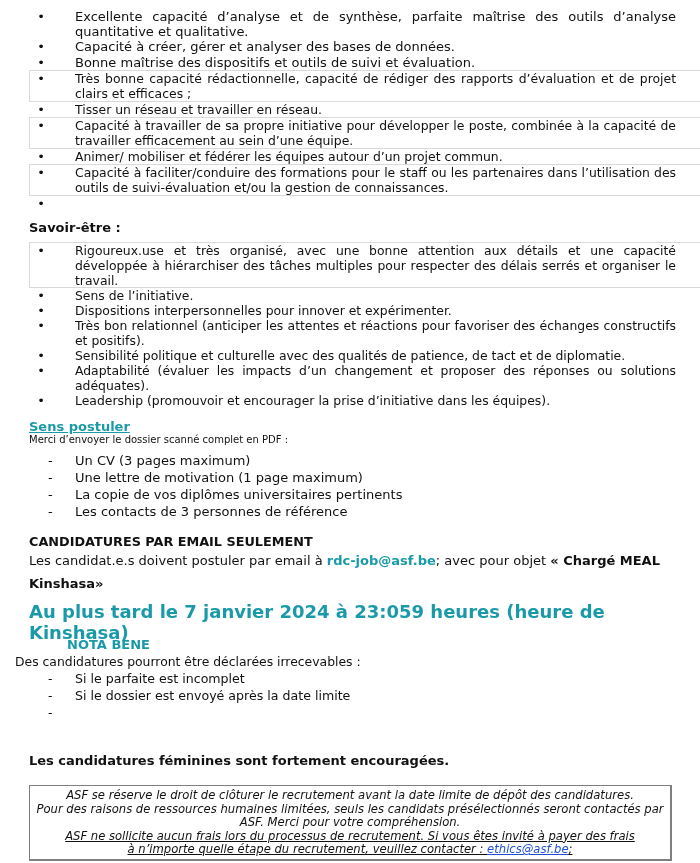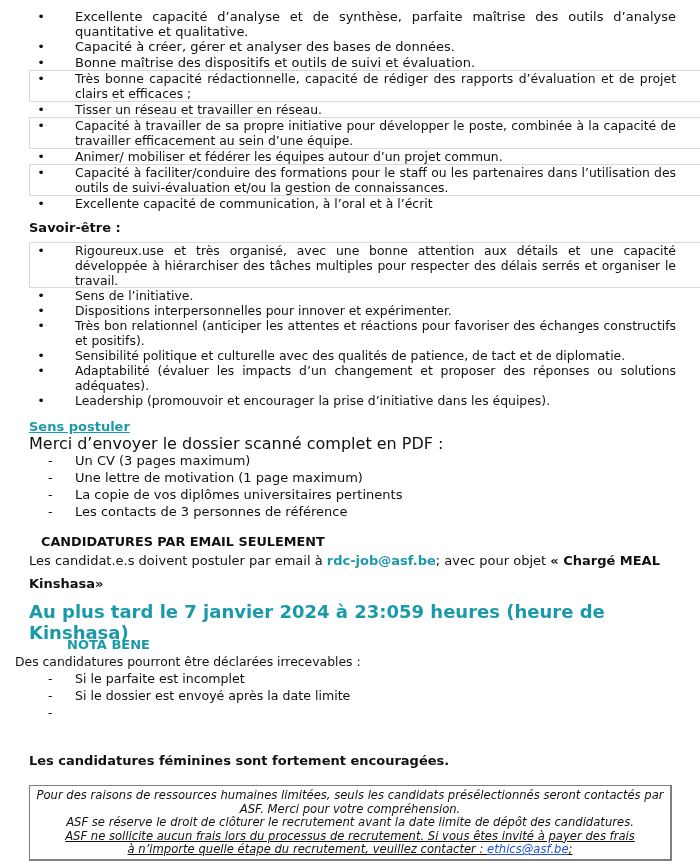--- a/index.html
+++ b/index.html
@@ -50,60 +50,60 @@
 
   <div class="bul-list" style="position:absolute; top:9px; left:0; width:700px;">
     <div class="bul-item" style="height:30px;"><span class="bullet">•</span><span>Excellente capacité d’analyse et de synthèse, parfaite maîtrise des outils d’analyse quantitative et qualitative.</span></div>
     <div class="bul-item" style="height:16px;"><span class="bullet">•</span><span>Capacité à créer, gérer et analyser des bases de données.</span></div>
     <div class="bul-item" style="height:15px;"><span class="bullet">•</span><span>Bonne maîtrise des dispositifs et outils de suivi et évaluation.</span></div>
     <div class="bul-item boxed tight" style="height:30px;"><span class="bullet">•</span><span>Très bonne capacité rédactionnelle, capacité de rédiger des rapports d’évaluation et de projet clairs et efficaces ;</span></div>
     <div class="bul-item tight" style="height:15px;"><span class="bullet">•</span><span>Tisser un réseau et travailler en réseau.</span></div>
     <div class="bul-item boxed tight" style="height:30px;"><span class="bullet">•</span><span>Capacité à travailler de sa propre initiative pour développer le poste, combinée à la capacité de travailler efficacement au sein d’une équipe.</span></div>
     <div class="bul-item tight" style="height:15px;"><span class="bullet">•</span><span>Animer/ mobiliser et fédérer les équipes autour d’un projet commun.</span></div>
     <div class="bul-item boxed tight" style="height:30px;"><span class="bullet">•</span><span>Capacité à faciliter/conduire des formations pour le staff ou les partenaires dans l’utilisation des outils de suivi-évaluation et/ou la gestion de connaissances.</span></div>
-    <div class="bul-item tight" style="height:15px;"><span class="bullet">•</span><span>Excellente capacité de communication, à l’oral et à l’écrit</span></div>
+    <div class="bul-item tight" style="height:15px;"><span class="bullet">•</span></div>
   </div>
 
   <div class="heading-bold" style="top:220px;">Savoir-être :</div>
 
   <div class="bul-list" style="position:absolute; top:242px; left:0; width:700px;">
     <div class="bul-item boxed tight" style="height:44px;"><span class="bullet">•</span><span>Rigoureux.use et très organisé, avec une bonne attention aux détails et une capacité développée à hiérarchiser des tâches multiples pour respecter des délais serrés et organiser le travail.</span></div>
     <div class="bul-item tight" style="height:15px;"><span class="bullet">•</span><span>Sens de l’initiative.</span></div>
     <div class="bul-item tight" style="height:15px;"><span class="bullet">•</span><span>Dispositions interpersonnelles pour innover et expérimenter.</span></div>
     <div class="bul-item tight" style="height:30px;"><span class="bullet">•</span><span>Très bon relationnel (anticiper les attentes et réactions pour favoriser des échanges constructifs et positifs).</span></div>
     <div class="bul-item tight" style="height:15px;"><span class="bullet">•</span><span>Sensibilité politique et culturelle avec des qualités de patience, de tact et de diplomatie.</span></div>
     <div class="bul-item tight" style="height:30px;"><span class="bullet">•</span><span>Adaptabilité (évaluer les impacts d’un changement et proposer des réponses ou solutions adéquates).</span></div>
     <div class="bul-item tight" style="height:15px;"><span class="bullet">•</span><span>Leadership (promouvoir et encourager la prise d’initiative dans les équipes).</span></div>
   </div>
 
   <div class="link-teal" style="position:absolute; left:29px; top:419px; font-size:13px;">Sens postuler</div>
-  <div style="position:absolute; left:29px; top:434px; font-size:16px;">Merci d’envoyer le dossier scanné complet en PDF :</div>
+  <div style="position:absolute; left:29px; top:434px; font-size:10px;">Merci d’envoyer le dossier scanné complet en PDF :</div>
   <div class="dash-list" style="position:absolute; top:452px; left:0; width:700px;">
     <div class="dash-item"><span class="dash">-</span><span>Un CV (3 pages maximum)</span></div>
     <div class="dash-item"><span class="dash">-</span><span>Une lettre de motivation (1 page maximum)</span></div>
     <div class="dash-item"><span class="dash">-</span><span>La copie de vos diplômes universitaires pertinents</span></div>
     <div class="dash-item"><span class="dash">-</span><span>Les contacts de 3 personnes de référence</span></div>
   </div>
 
-  <div class="heading-bold" style="top:534px; font-size:12.8px;margin-left:12px;">CANDIDATURES PAR EMAIL SEULEMENT</div>
+  <div class="heading-bold" style="top:534px; font-size:12.8px;">CANDIDATURES PAR EMAIL SEULEMENT</div>
   <div style="position:absolute; left:29px; top:549px; width:647px; font-size:13px; line-height:23px;">
     <span>Les candidat.e.s doivent postuler par email à </span><a class="teal" style="font-weight:bold; text-decoration:none;">rdc-job@asf.be</a><span>; avec pour objet </span><b>« Chargé MEAL Kinshasa»</b>
   </div>
 
   <div class="teal" style="position:absolute; left:29px; top:601px; font-weight:bold; font-size:18px;">Au plus tard le 7 janvier 2024 à 23:059 heures (heure de Kinshasa)</div>
 
   <div class="teal" style="position:absolute; left:29px; top:637px; font-weight:bold; font-size:13px;margin-left:38px;">NOTA BENE</div>
   <div style="position:absolute; left:15px; top:654px; font-size:12.4px;">Des candidatures pourront être déclarées irrecevables :</div>
   <div class="dash-list" style="position:absolute; top:670px; left:0; width:700px;">
     <div class="dash-item" style="font-size:12.6px;"><span class="dash">-</span><span>Si le parfaite est incomplet</span></div>
     <div class="dash-item" style="font-size:12.6px;"><span class="dash">-</span><span>Si le dossier est envoyé après la date limite</span></div>
     <div class="dash-item" style="font-size:12.6px; text-align:justify;"><span class="dash">-</span></div>
   </div>
 
   <div class="heading-bold" style="top:753px;">Les candidatures féminines sont fortement encouragées.</div>
 
   <div class="notice">
+    <div>ASF se réserve le droit de clôturer le recrutement avant la date limite de dépôt des candidatures.</div>
     <div style="padding:0 4px;">Pour des raisons de ressources humaines limitées, seuls les candidats présélectionnés seront contactés par ASF. Merci pour votre compréhension.</div>
-    <div>ASF se réserve le droit de clôturer le recrutement avant la date limite de dépôt des candidatures.</div>
     <div style="padding:0 30px;text-decoration:underline;"><span>ASF ne sollicite aucun frais lors du processus de recrutement. Si vous êtes invité à payer des frais à n’importe quelle étape du recrutement, veuillez contacter : </span><a>ethics@asf.be</a><span>;</span></div>
   </div>
 
 </div>
 
 </body></html>

